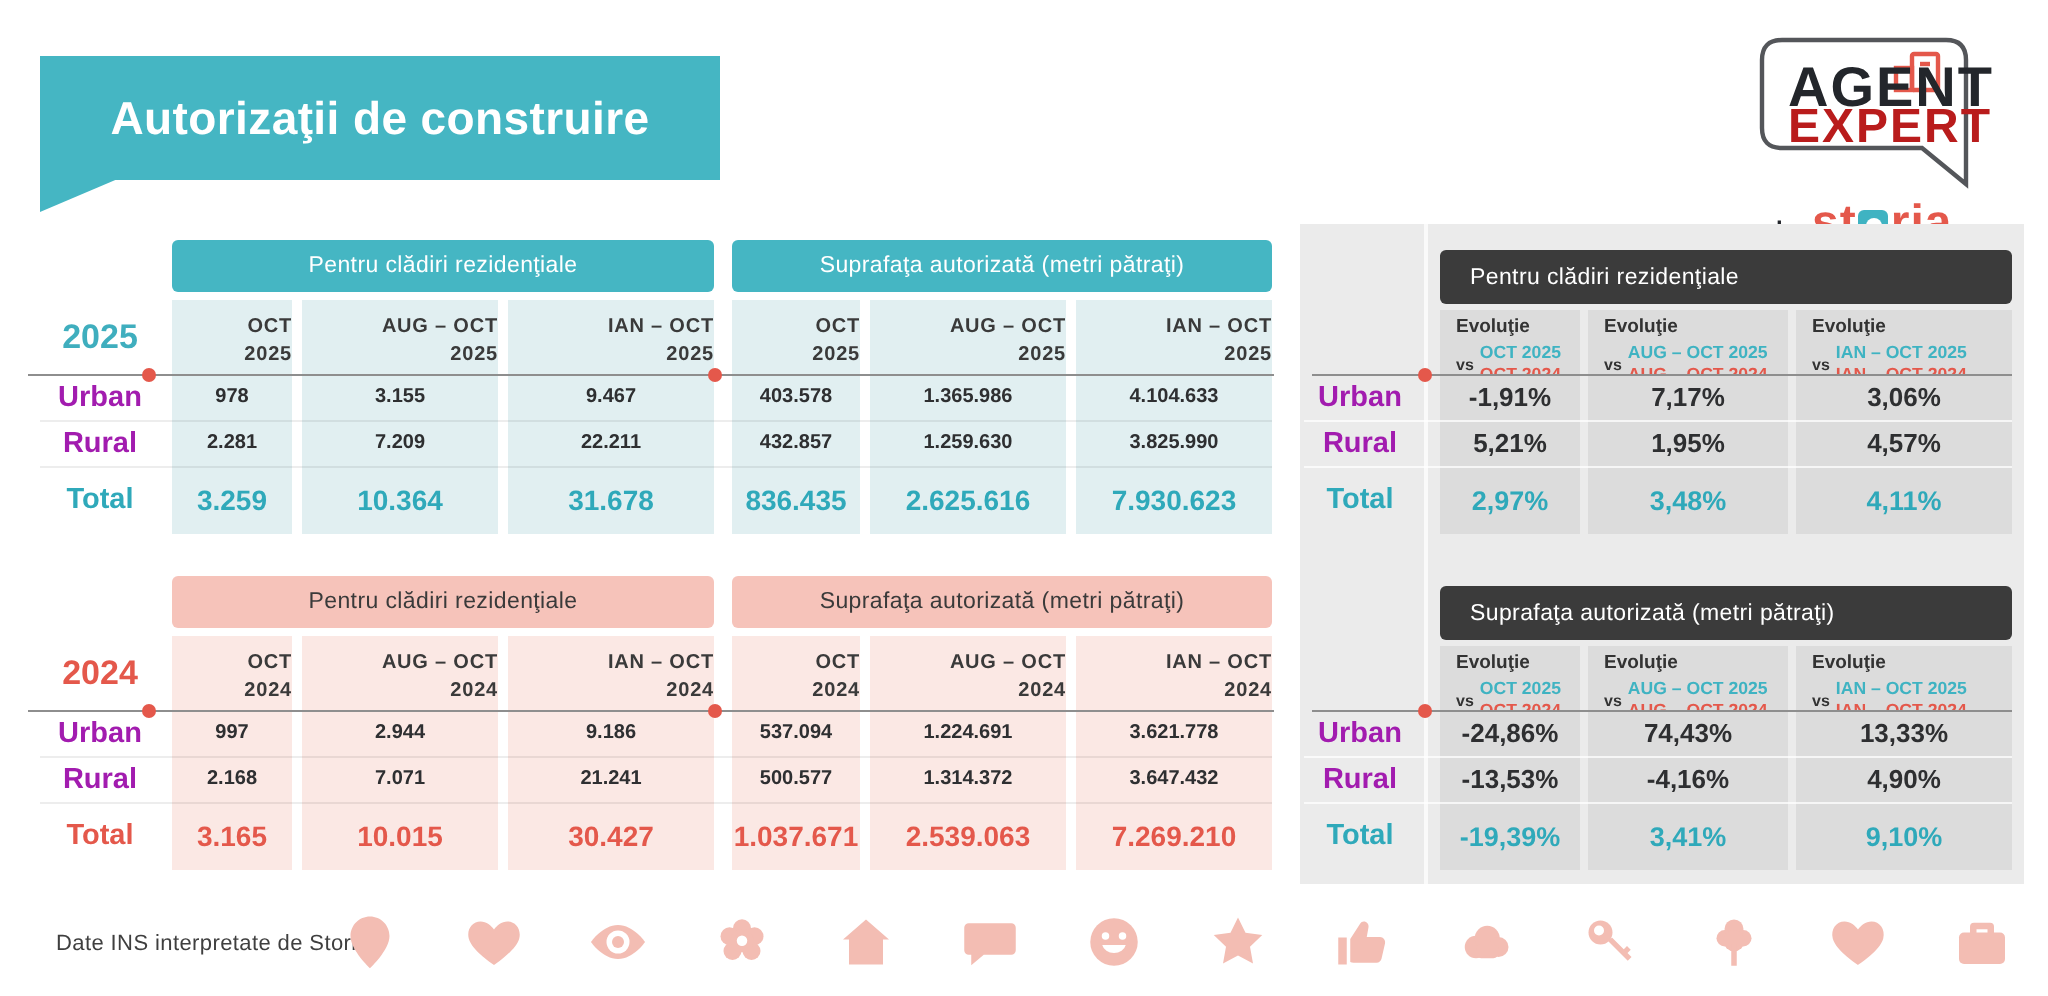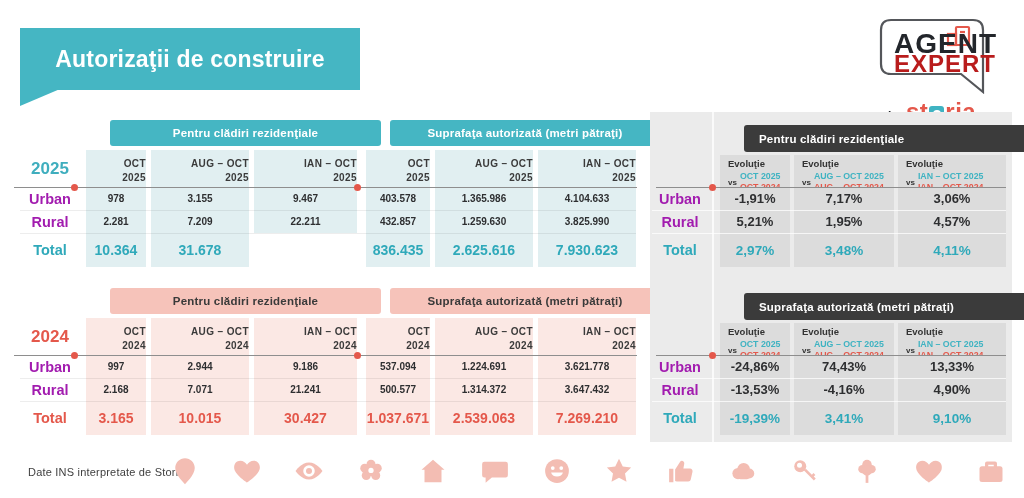--- a/index.html
+++ b/index.html
@@ -17,21 +17,21 @@
   .logo-agent{position:absolute;left:16px;top:10px;font-size:28px;font-weight:bold;color:#23262B;letter-spacing:1px;}
   .logo-expert{position:absolute;left:16px;top:32px;font-size:24px;font-weight:bold;color:#b91c1c;letter-spacing:1px;}
   .logo-by{position:absolute;left:10px;top:80px;display:flex;align-items:baseline;}
   .by-txt{font-size:12px;font-weight:bold;color:#23262B;margin-right:4px;}
   .brand-pre,.brand-post{font-size:24px;font-weight:bold;color:#E4584B;letter-spacing:.5px;}
   .brand-o{display:inline-block;width:15px;height:15px;border-radius:3px;background:#3FB3C2;position:relative;margin:0 1px;top:1px;}
   .brand-o::after{content:"";position:absolute;left:3.5px;top:3.5px;right:3.5px;bottom:3.5px;background:#fff;border-radius:50%;}
 
   
   .band{position:absolute;height:26px;border-radius:3px;display:flex;align-items:center;justify-content:center;
-    font-size:11.5px;font-weight:bold;letter-spacing:.2px;margin-left:24px;}
+    font-size:11.5px;font-weight:normal;letter-spacing:.2px;}
   .band-teal{background:#45B6C3;color:#fff;}
   .band-salmon{background:#F6C3BA;color:#3A3A3A;}
   .band-dark{background:#3B3B3B;color:#fff;height:27px;justify-content:flex-start;padding-left:15px;border-radius:3px;}
 
   
   .tbl{position:absolute;display:grid;column-gap:5px;}
   .tbl-left{grid-template-rows:37px 23px 23px 34px;}
   .tbl-right{grid-template-rows:32px 23px 23px 34px;column-gap:4px;border-radius:16px;}
   .cell{display:flex;align-items:center;justify-content:center;}
   .bgB{background:#E1EFF1;} .bgS{background:#FBE8E4;} .bgG{background:#DCDCDC;}
@@ -127,20 +127,21 @@
     <div class="cell hc bgB">
         <div class="h1">IAN – OCT</div>
         <div class="h2">2025</div>
       </div>
     <div class="cell bgB val">978</div>
     <div class="cell bgB val">3.155</div>
     <div class="cell bgB val">9.467</div>
     <div class="cell bgB val">2.281</div>
     <div class="cell bgB val">7.209</div>
     <div class="cell bgB val">22.211</div>
+    <div class="cell bgB tval-teal">3.259</div>
     <div class="cell bgB tval-teal">10.364</div>
     <div class="cell bgB tval-teal">31.678</div>
   </div>
 
   <div class="tbl tbl-left" style="left:366px;top:150px;grid-template-columns:64px 98px 98px;">
     <div class="cell hc bgB">
         <div class="h1">OCT</div>
         <div class="h2">2025</div>
       </div>
     <div class="cell hc bgB">

